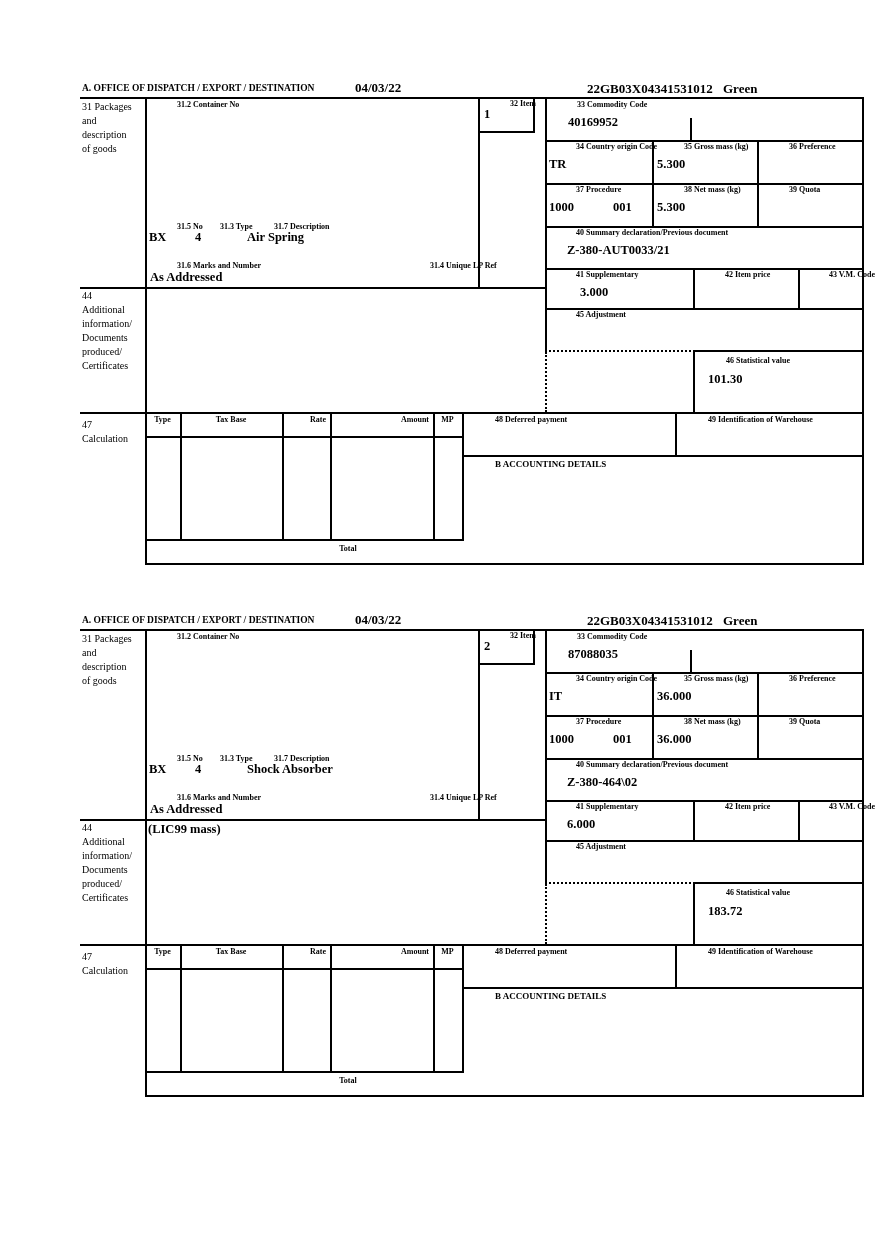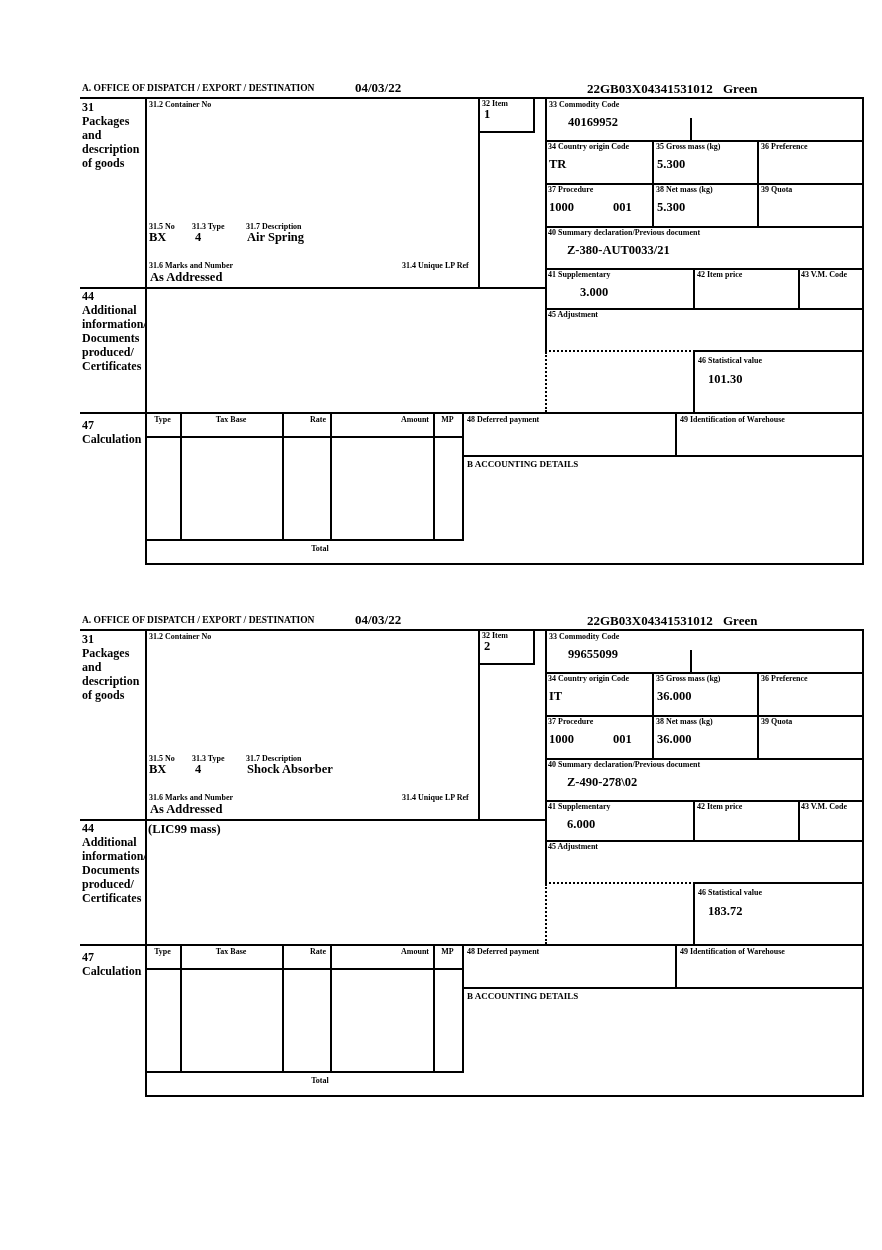--- a/index.html
+++ b/index.html
@@ -7,26 +7,26 @@
     width:882px;height:1250px;background:#ffffff;position:relative;
     font-family:"Liberation Serif", serif;color:#000;
   }
   #page{position:absolute;inset:0;}
   .form{position:absolute;left:80px;width:784px;height:486px;}
   .hl,.vl,.hd,.vd{position:absolute;display:block;}
   .hl{height:2px;background:#000;}
   .vl{width:2px;background:#000;}
   .hd{height:0;border-top:2px dotted #000;}
   .vd{width:0;border-left:2px dotted #000;}
-  .lbl{position:absolute;font-size:8px;font-weight:bold;white-space:nowrap;line-height:1.15;}
+  .lbl{position:absolute;font-size:8px;font-weight:bold;white-space:nowrap;line-height:1.15;margin-left:28px;}
   .val{position:absolute;font-size:12.5px;font-weight:bold;white-space:nowrap;line-height:1.1;}
   .big{position:absolute;font-size:13px;font-weight:bold;white-space:nowrap;}
   .title{position:absolute;font-size:9.5px;font-weight:bold;white-space:nowrap;}
   .stack span{display:block;}
-  .lblstack{position:absolute;font-size:12px;font-weight:bold;line-height:14px;}
+  .lblstack{position:absolute;font-size:10px;font-weight:normal;line-height:14px;}
   .colhdr{position:absolute;font-size:8px;font-weight:bold;top:335px;}
 </style>
 </head>
 <body>
 
 <div id="page">
   <div class="form" style="top: 80px;">
 
     <span class="title" style="left:2px;top:3px;">A. OFFICE OF DISPATCH / EXPORT / DESTINATION</span>
     <span class="big" style="left:275px;top:0px;">04/03/22</span>
@@ -200,21 +200,21 @@
       <span>description</span>
       <span>of goods</span>
     </div>
 
     <span class="lbl" style="left:69px;top:20px;">31.2 Container No</span>
 
     <span class="lbl" style="left:402px;top:19px;">32 Item</span>
     <span class="val" style="left:404px;top:28px;">2</span>
 
     <span class="lbl" style="left:469px;top:20px;">33 Commodity Code</span>
-    <span class="val" style="left:488px;top:36px;">99655099</span>
+    <span class="val" style="left:488px;top:36px;">87088035</span>
 
     <span class="lbl" style="left:468px;top:62px;">34 Country origin Code</span>
     <span class="val" style="left:469px;top:78px;">IT</span>
     <span class="lbl" style="left:576px;top:62px;">35 Gross mass (kg)</span>
     <span class="val" style="left:577px;top:78px;">36.000</span>
     <span class="lbl" style="left:681px;top:62px;">36 Preference</span>
     <span class="val" style="left:681px;top:78px;"></span>
 
     <span class="lbl" style="left:468px;top:105px;">37 Procedure</span>
     <span class="val" style="left:469px;top:121px;">1000</span>
@@ -230,21 +230,21 @@
     <span class="val" style="left:69px;top:151px;">BX</span>
     <span class="val" style="left:115px;top:151px;">4</span>
     <span class="val" style="left:167px;top:151px;">Shock Absorber</span>
 
     <span class="lbl" style="left:69px;top:181px;">31.6 Marks and Number</span>
     <span class="lbl" style="left:322px;top:181px;">31.4 Unique LP Ref</span>
     <span class="val" style="left:70px;top:191px;">As Addressed</span>
     <span class="val" style="left:410px;top:191px;"></span>
 
     <span class="lbl" style="left:468px;top:148px;">40 Summary declaration/Previous document</span>
-    <span class="val" style="left:487px;top:164px;">Z-490-278\02</span>
+    <span class="val" style="left:487px;top:164px;">Z-380-464\02</span>
 
     <span class="lbl" style="left:468px;top:190px;">41 Supplementary</span>
     <span class="val" style="left:487px;top:206px;">6.000</span>
     <span class="lbl" style="left:617px;top:190px;">42 Item price</span>
     <span class="val" style="left:618px;top:206px;"></span>
     <span class="lbl" style="left:721px;top:190px;">43 V.M. Code</span>
     <span class="val" style="left:722px;top:206px;"></span>
 
     <span class="lbl" style="left:468px;top:230px;">45 Adjustment</span>
     <span class="val" style="left:469px;top:246px;"></span>

